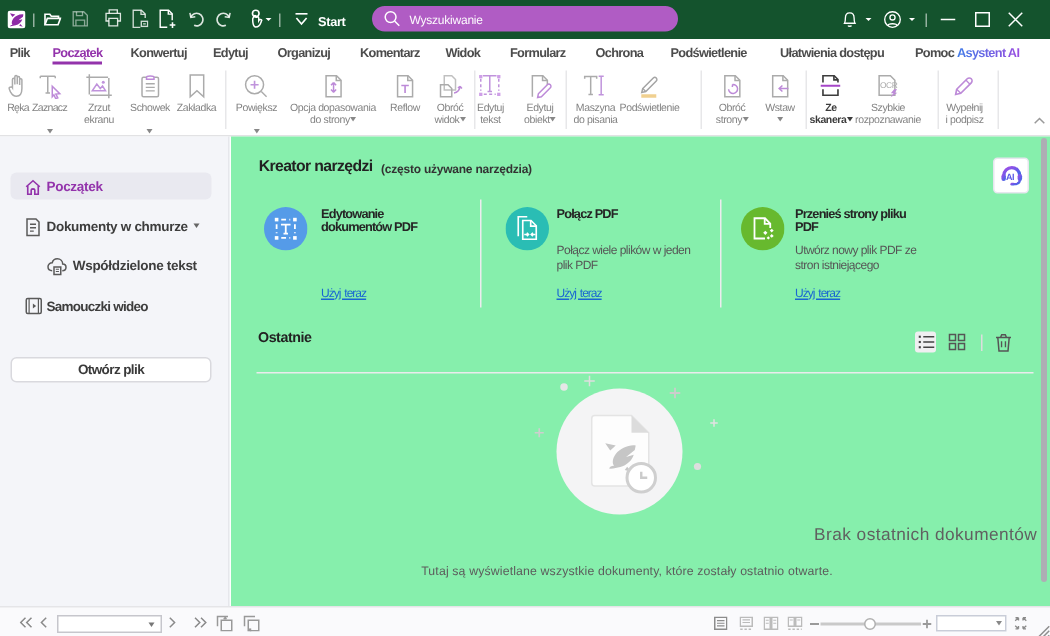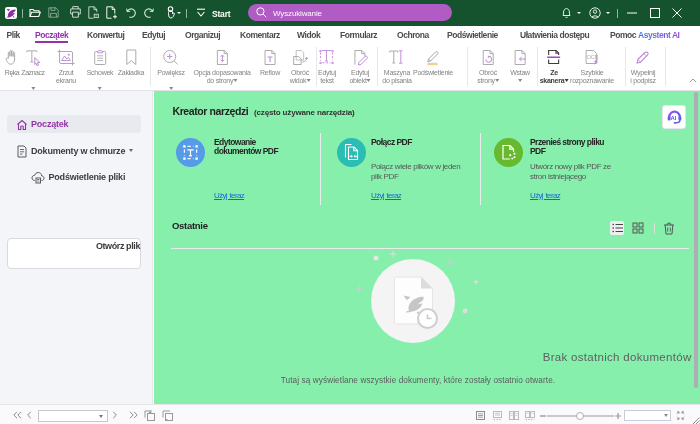--- a/index.html
+++ b/index.html
@@ -18,21 +18,21 @@
 .tool svg{display:block;margin:0 auto}
 .tl{font-size:7px;line-height:8px;color:#838383;letter-spacing:-.25px;margin-top:2.5px;white-space:nowrap}
 .tl.dk{color:#3c3c3c;font-weight:700}
 .car{display:inline-block;width:0;height:0;border-left:2.5px solid transparent;border-right:2.5px solid transparent;border-top:3px solid #888;vertical-align:1px}
 .rsep{position:absolute;top:2px;width:1px;height:39px;background:#e7e7e9}
 
 #sidebar{position:absolute;left:0;top:91px;width:153px;height:313px;background:#f4f5f9;border-right:1px solid #e6e7ec}
 .si{position:absolute;left:7px;width:134px;height:18px;border-radius:4px;font-size:9px;font-weight:700;color:#3d3d3d;letter-spacing:-.2px}
 .si svg{position:absolute}
 .si .st{position:absolute;top:4px}
-#openbtn{position:absolute;left:7px;top:147px;width:134px;height:31px;background:#fff;border:1px solid #d9d9de;border-radius:4px;text-align:right;font-size:9px;font-weight:700;color:#3a3a3a;line-height:15px;letter-spacing:-.4px}
+#openbtn{position:absolute;left:7px;top:147px;width:134px;height:17px;background:#fff;border:1px solid #d9d9de;border-radius:4px;text-align:center;font-size:9px;font-weight:700;color:#3a3a3a;line-height:15px;letter-spacing:-.4px}
 
 #main{position:absolute;left:154px;top:91px;width:546px;height:313px;background:#86efac}
 .cardtitle{position:absolute;font-size:8.5px;font-weight:700;color:#252525;line-height:9px;letter-spacing:-.55px}
 .carddesc{position:absolute;font-size:8px;color:#565656;line-height:9.5px;letter-spacing:-.35px}
 .cardlink{position:absolute;font-size:8px;color:#1967d2;text-decoration:underline;letter-spacing:-.65px;word-spacing:1px}
 .csep{position:absolute;top:42px;width:1px;height:72px;background:#ececee}
 
 #statusbar{position:absolute;left:0;top:404px;width:700px;height:20px;background:#fafafc;border-top:1px solid #e5e5e8}
 #statusbar svg{position:absolute}
 
@@ -346,21 +346,29 @@
         </svg>
     <span class="st" style="left:24px">Dokumenty w chmurze</span>
     <div class="car" style="position:absolute;right:8px;top:7px;border-top-color:#666;border-left-width:2.5px;border-right-width:2.5px"></div>
   </div>
   <div class="si" style="top:77px">
     <svg style="left:23px;top:2.5px" width="15" height="13" viewBox="0 0 15 13" fill="none" stroke="#5a5a5a" stroke-width="1">
           <path d="M11.5 9.5 C13 9.5 14 8.5 14 7.2 C14 5.9 13 5 11.8 5 C11.8 3 10.2 1.5 8.2 1.5 C6.5 1.5 5.2 2.6 4.8 4.2 C3.2 4.2 2 5.4 2 6.9 C2 8.4 3.2 9.5 4.8 9.5"></path>
           <rect x="6" y="7" width="4.5" height="5" stroke-width="1"></rect>
           <path d="M7.2 8.5 H9.3 M7.2 10 H9.3" stroke-width=".8"></path>
         </svg>
-    <span class="st" style="left:41.5px">Podświetlenie pliki</span>
+    <span class="st" style="left:41.5px">Współdzielone tekst</span>
+  </div>
+  <div class="si" style="top:103.5px">
+    <svg style="left:9px;top:3px" width="13" height="12" viewBox="0 0 13 12" fill="none" stroke="#5a5a5a" stroke-width="1">
+          <rect x="1.5" y="1" width="10" height="10" rx="1"></rect>
+          <path d="M3.4 1 V11 M9.6 1 V11" stroke-width=".8"></path>
+          <path d="M5.9 4.3 L8.1 6 L5.9 7.7 Z" fill="#5a5a5a" stroke="none"></path>
+        </svg>
+    <span class="st" style="left:24px;letter-spacing:-.5px">Samouczki wideo</span>
   </div>
   <div id="openbtn">Otwórz plik</div>
 </div>
 
 <div id="main">
   <div style="position:absolute;left:18.5px;top:14.2px;font-size:10.5px;font-weight:700;color:#222;letter-spacing:-.4px">Kreator narzędzi</div>
   <div style="position:absolute;left:100px;top:17px;font-size:8px;font-weight:700;color:#333;letter-spacing:-.15px">(często używane narzędzia)</div>
 
   <div style="position:absolute;left:508px;top:14px;width:24px;height:24px;background:#fff;border:1px solid #e6e6ee;border-radius:3px">
     <svg style="position:absolute;left:2.5px;top:2.5px" width="17" height="17" viewBox="0 0 17 17" fill="none">

